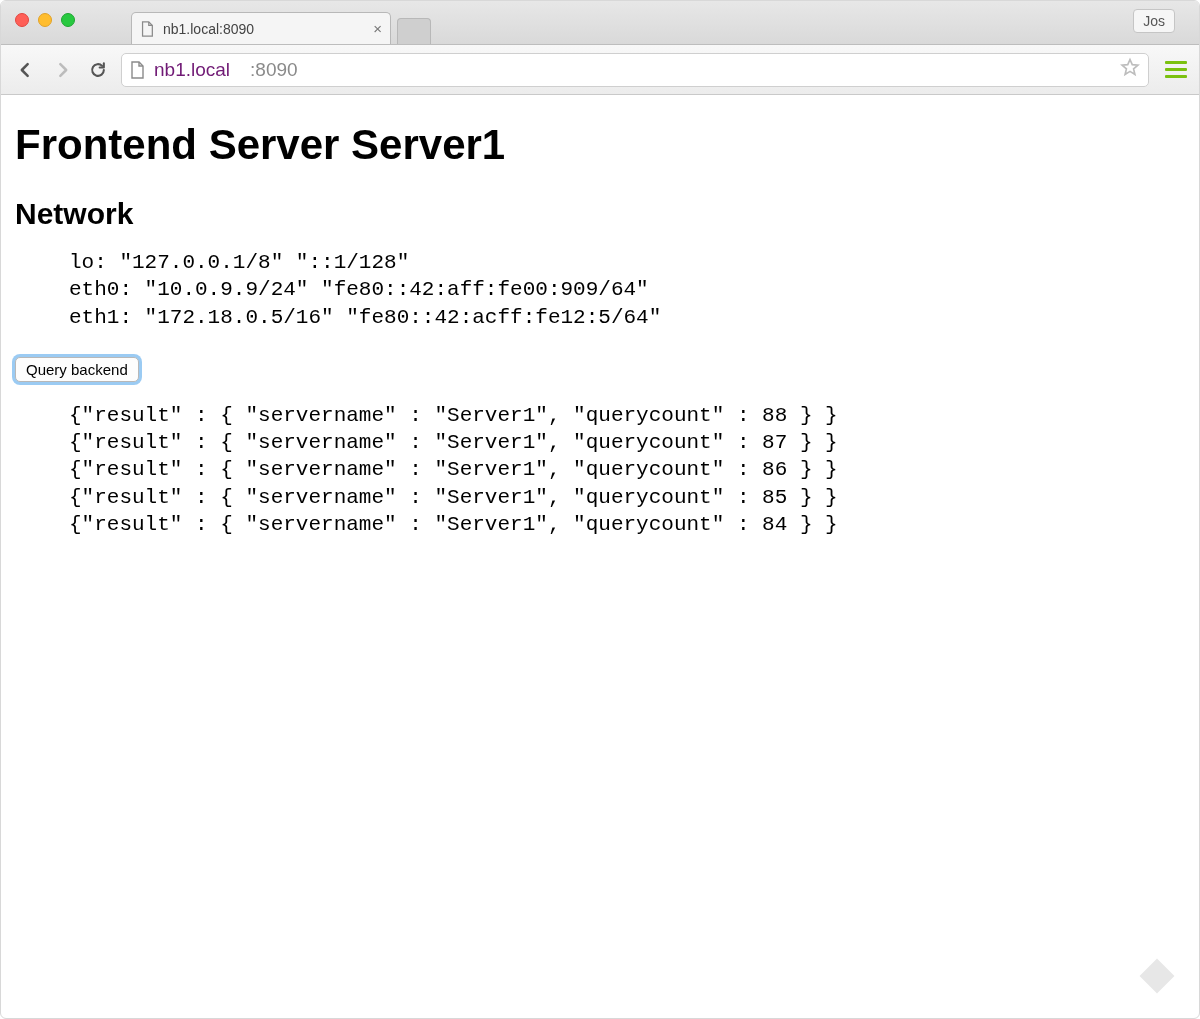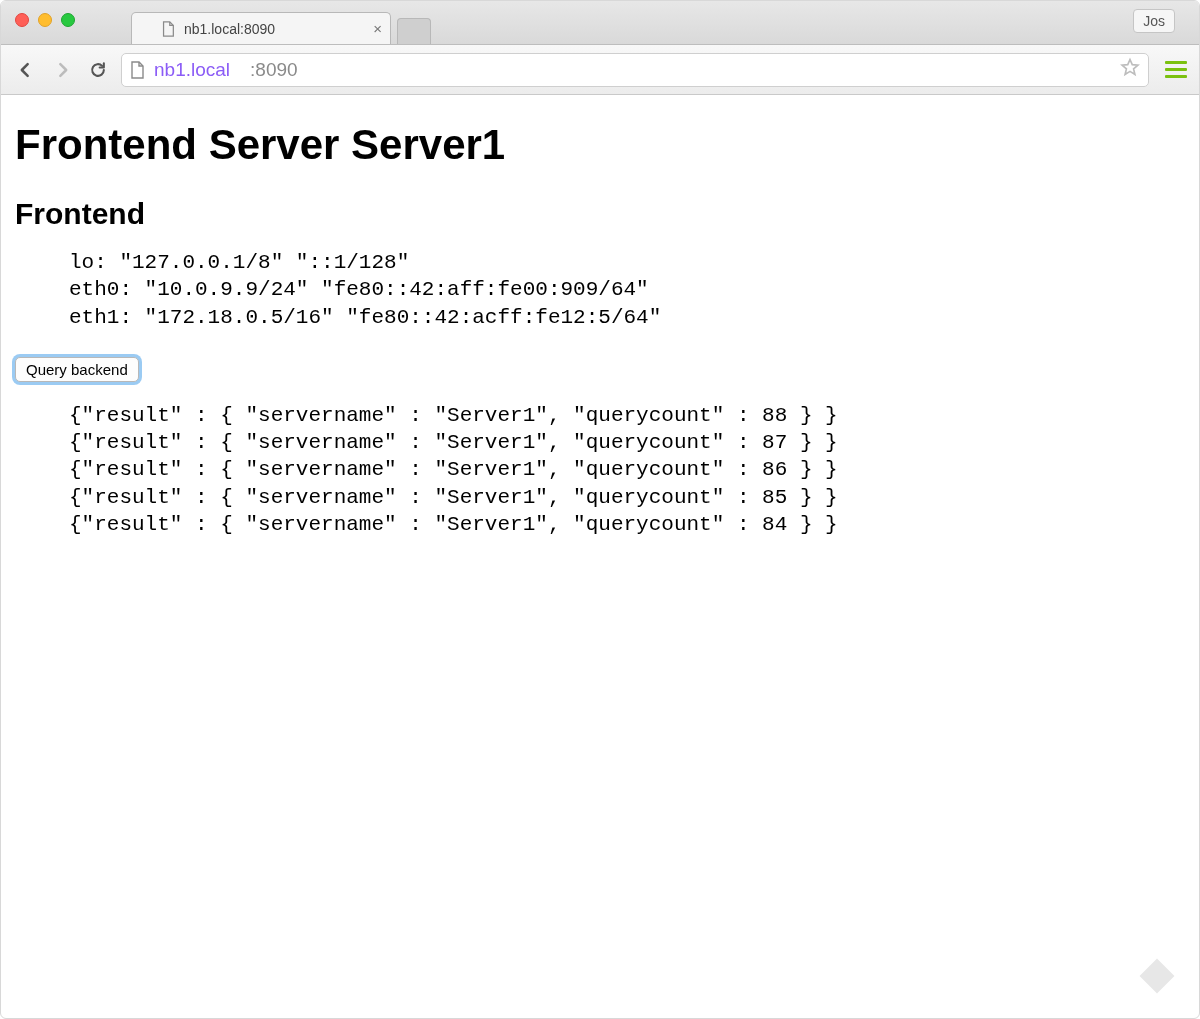--- a/index.html
+++ b/index.html
@@ -43,21 +43,21 @@
       margin-left: 120px;
       height: 100%;
     }
     .tab {
       background: #f5f5f5;
       border: 1px solid #b8b8b8;
       border-bottom: none;
       border-radius: 5px 5px 0 0;
       height: 32px;
       min-width: 260px;
-      padding: 0 28px;
+      padding: 0 7px;
       display: flex;
       align-items: center;
       gap: 8px;
       font-size: 14px;
       color: #444;
       position: relative;
     }
     .tab .page-icon {
       width: 16px; height: 16px;
       display: flex; align-items: center; justify-content: center;
@@ -116,21 +116,21 @@
       border-radius: 5px;
       display: flex;
       align-items: center;
       padding: 0 8px;
       gap: 8px;
       font-size: 19px;
       color: #333;
     }
     .omnibox .page-icon { width:16px; display:flex; align-items:center; }
     .omnibox .page-icon svg { width:14px; height:18px; }
-    .omnibox .url-host { color:#8b5cf6; }
+    .omnibox .url-host { color:#701a75; }
     .omnibox .url-port { color:#8a8a8a;margin-left:12px; }
     .omnibox .spacer { flex:1; }
     .omnibox .star svg { width:20px; height:20px; stroke:#bdbdbd; fill:none; stroke-width:2; }
 
     .hamburger {
       width: 22px;
       display: flex;
       flex-direction: column;
       gap: 4px;
       margin-left: 6px;
@@ -247,21 +247,21 @@
   <div class="hamburger">
     <span></span>
     <span></span>
     <span></span>
   </div>
 </div>
 
 <div class="page">
   <h1>Frontend Server Server1</h1>
 
-  <h2>Frontend</h2>
+  <h2>Network</h2>
   <pre class="block" id="network-block">lo: "127.0.0.1/8" "::1/128"
 eth0: "10.0.9.9/24" "fe80::42:aff:fe00:909/64"
 eth1: "172.18.0.5/16" "fe80::42:acff:fe12:5/64"</pre>
 
 
   <button class="query-btn">Query backend</button>
 
   <pre class="block" id="response-block">{"result" : { "servername" : "Server1", "querycount" : 88 } }
 {"result" : { "servername" : "Server1", "querycount" : 87 } }
 {"result" : { "servername" : "Server1", "querycount" : 86 } }

